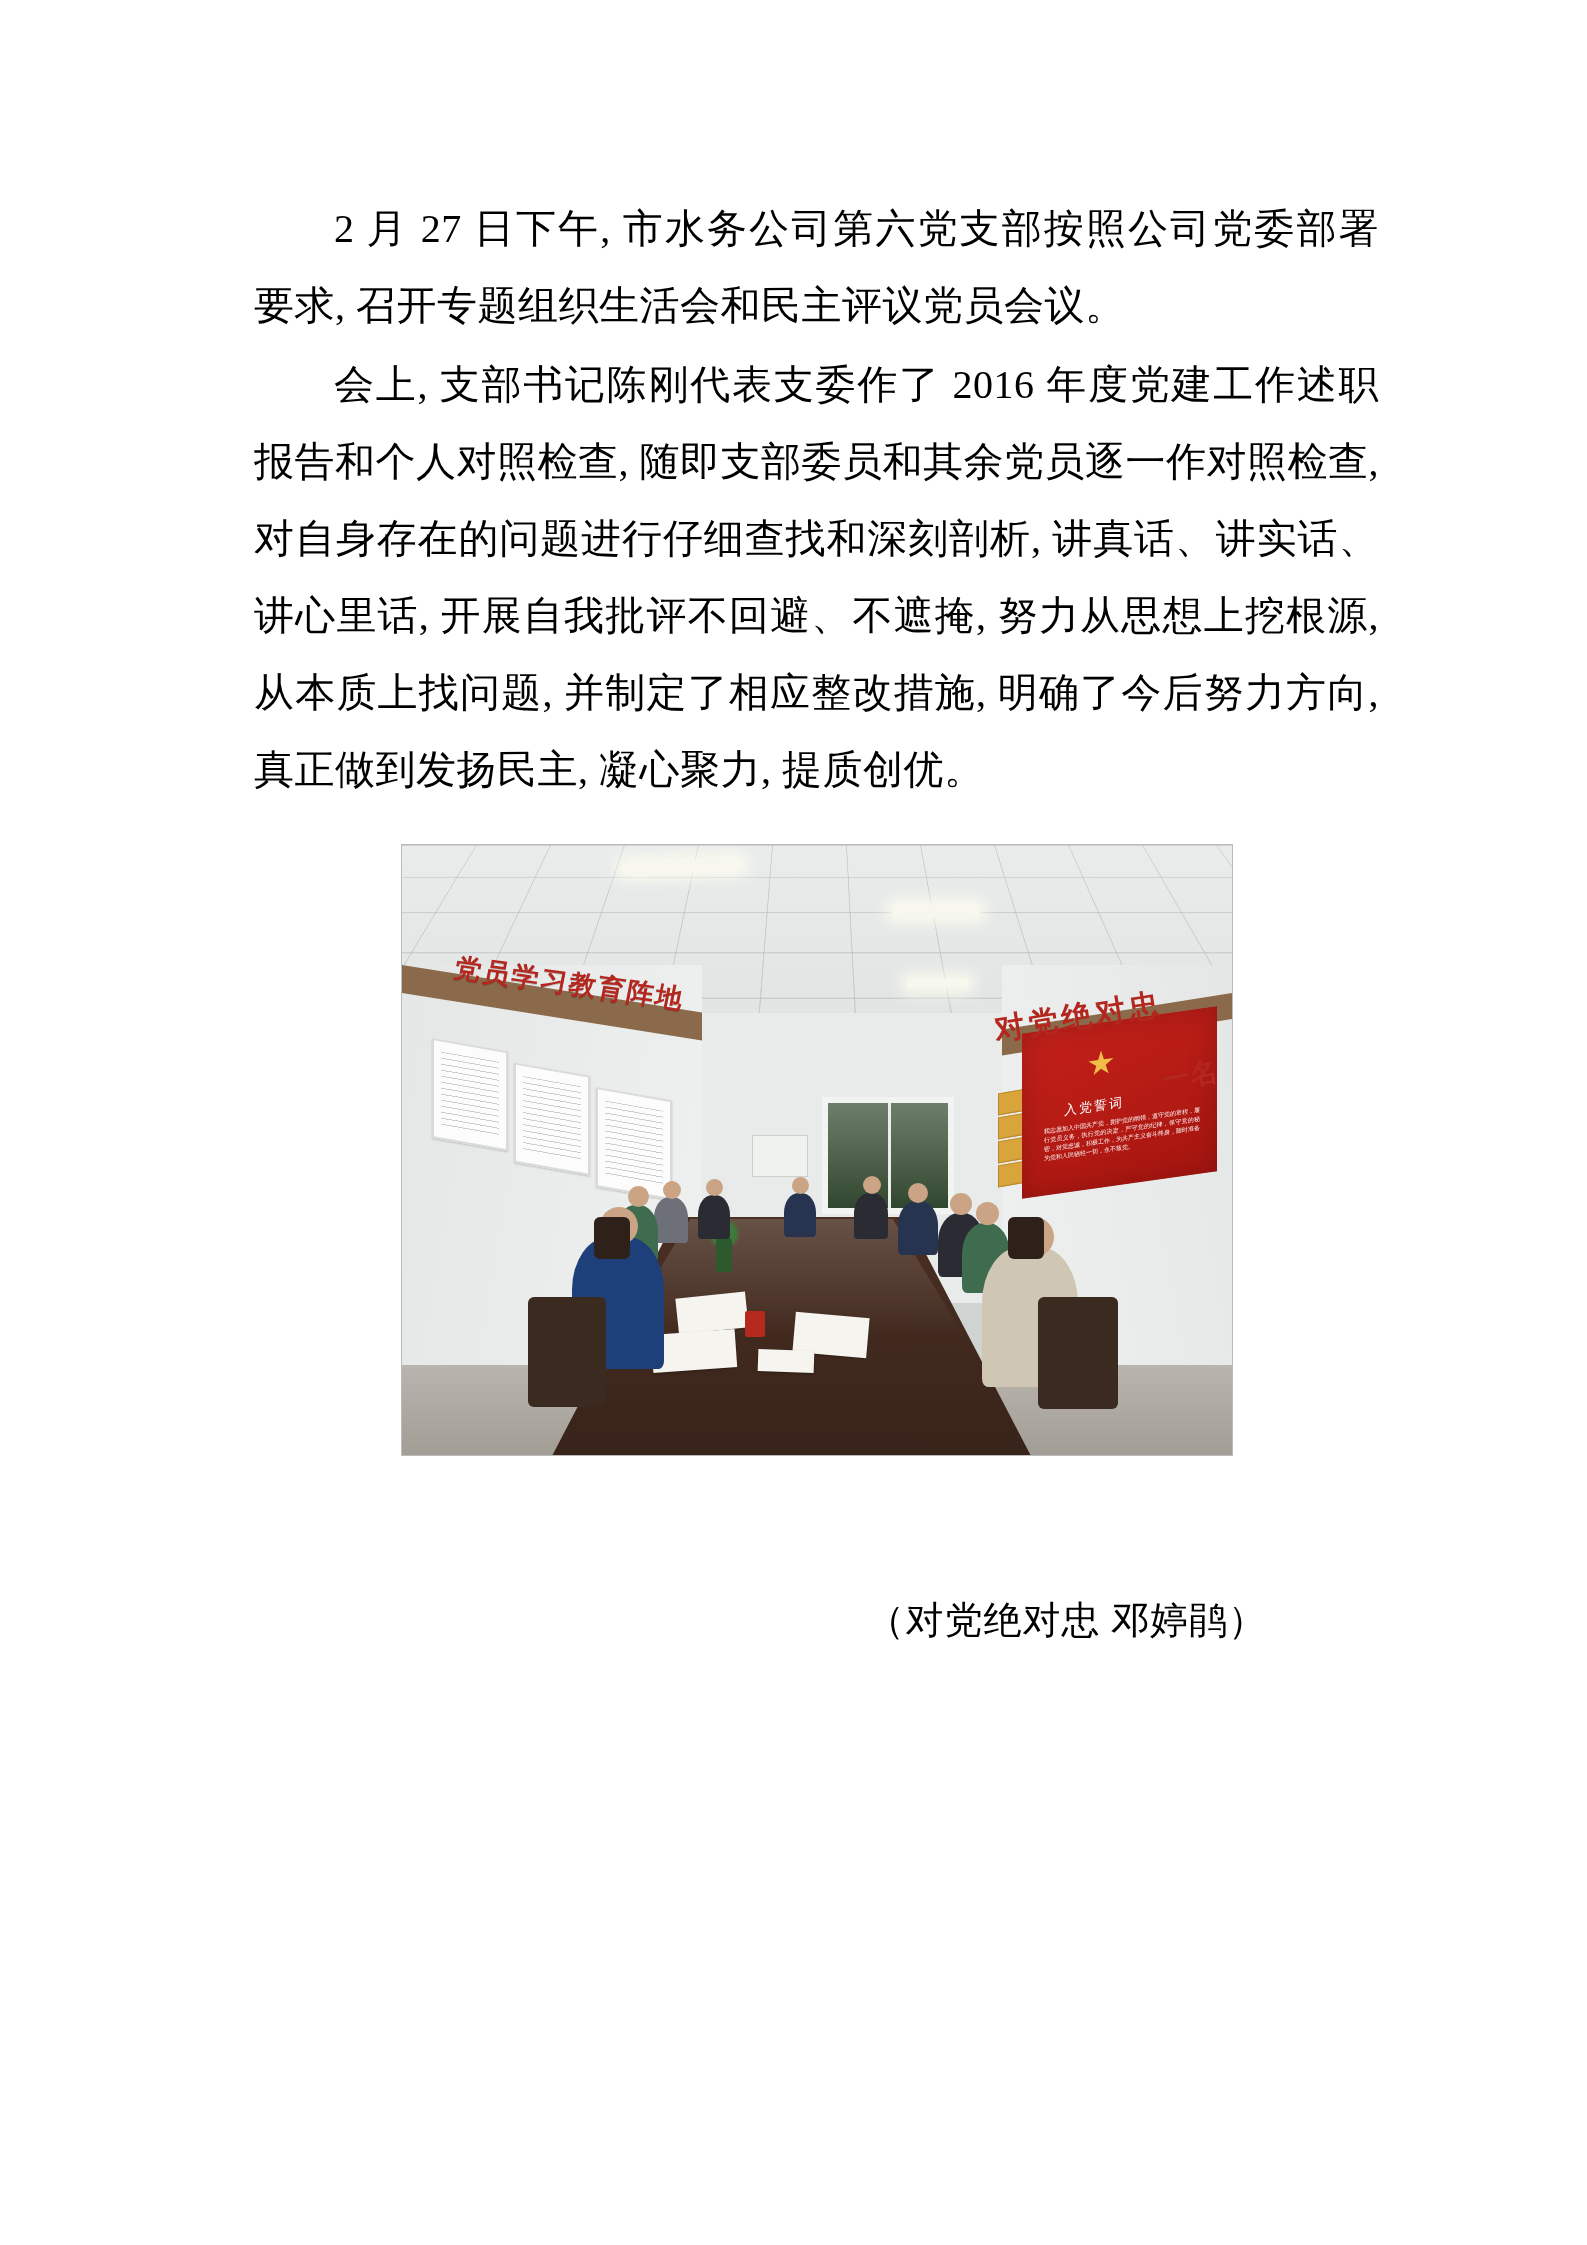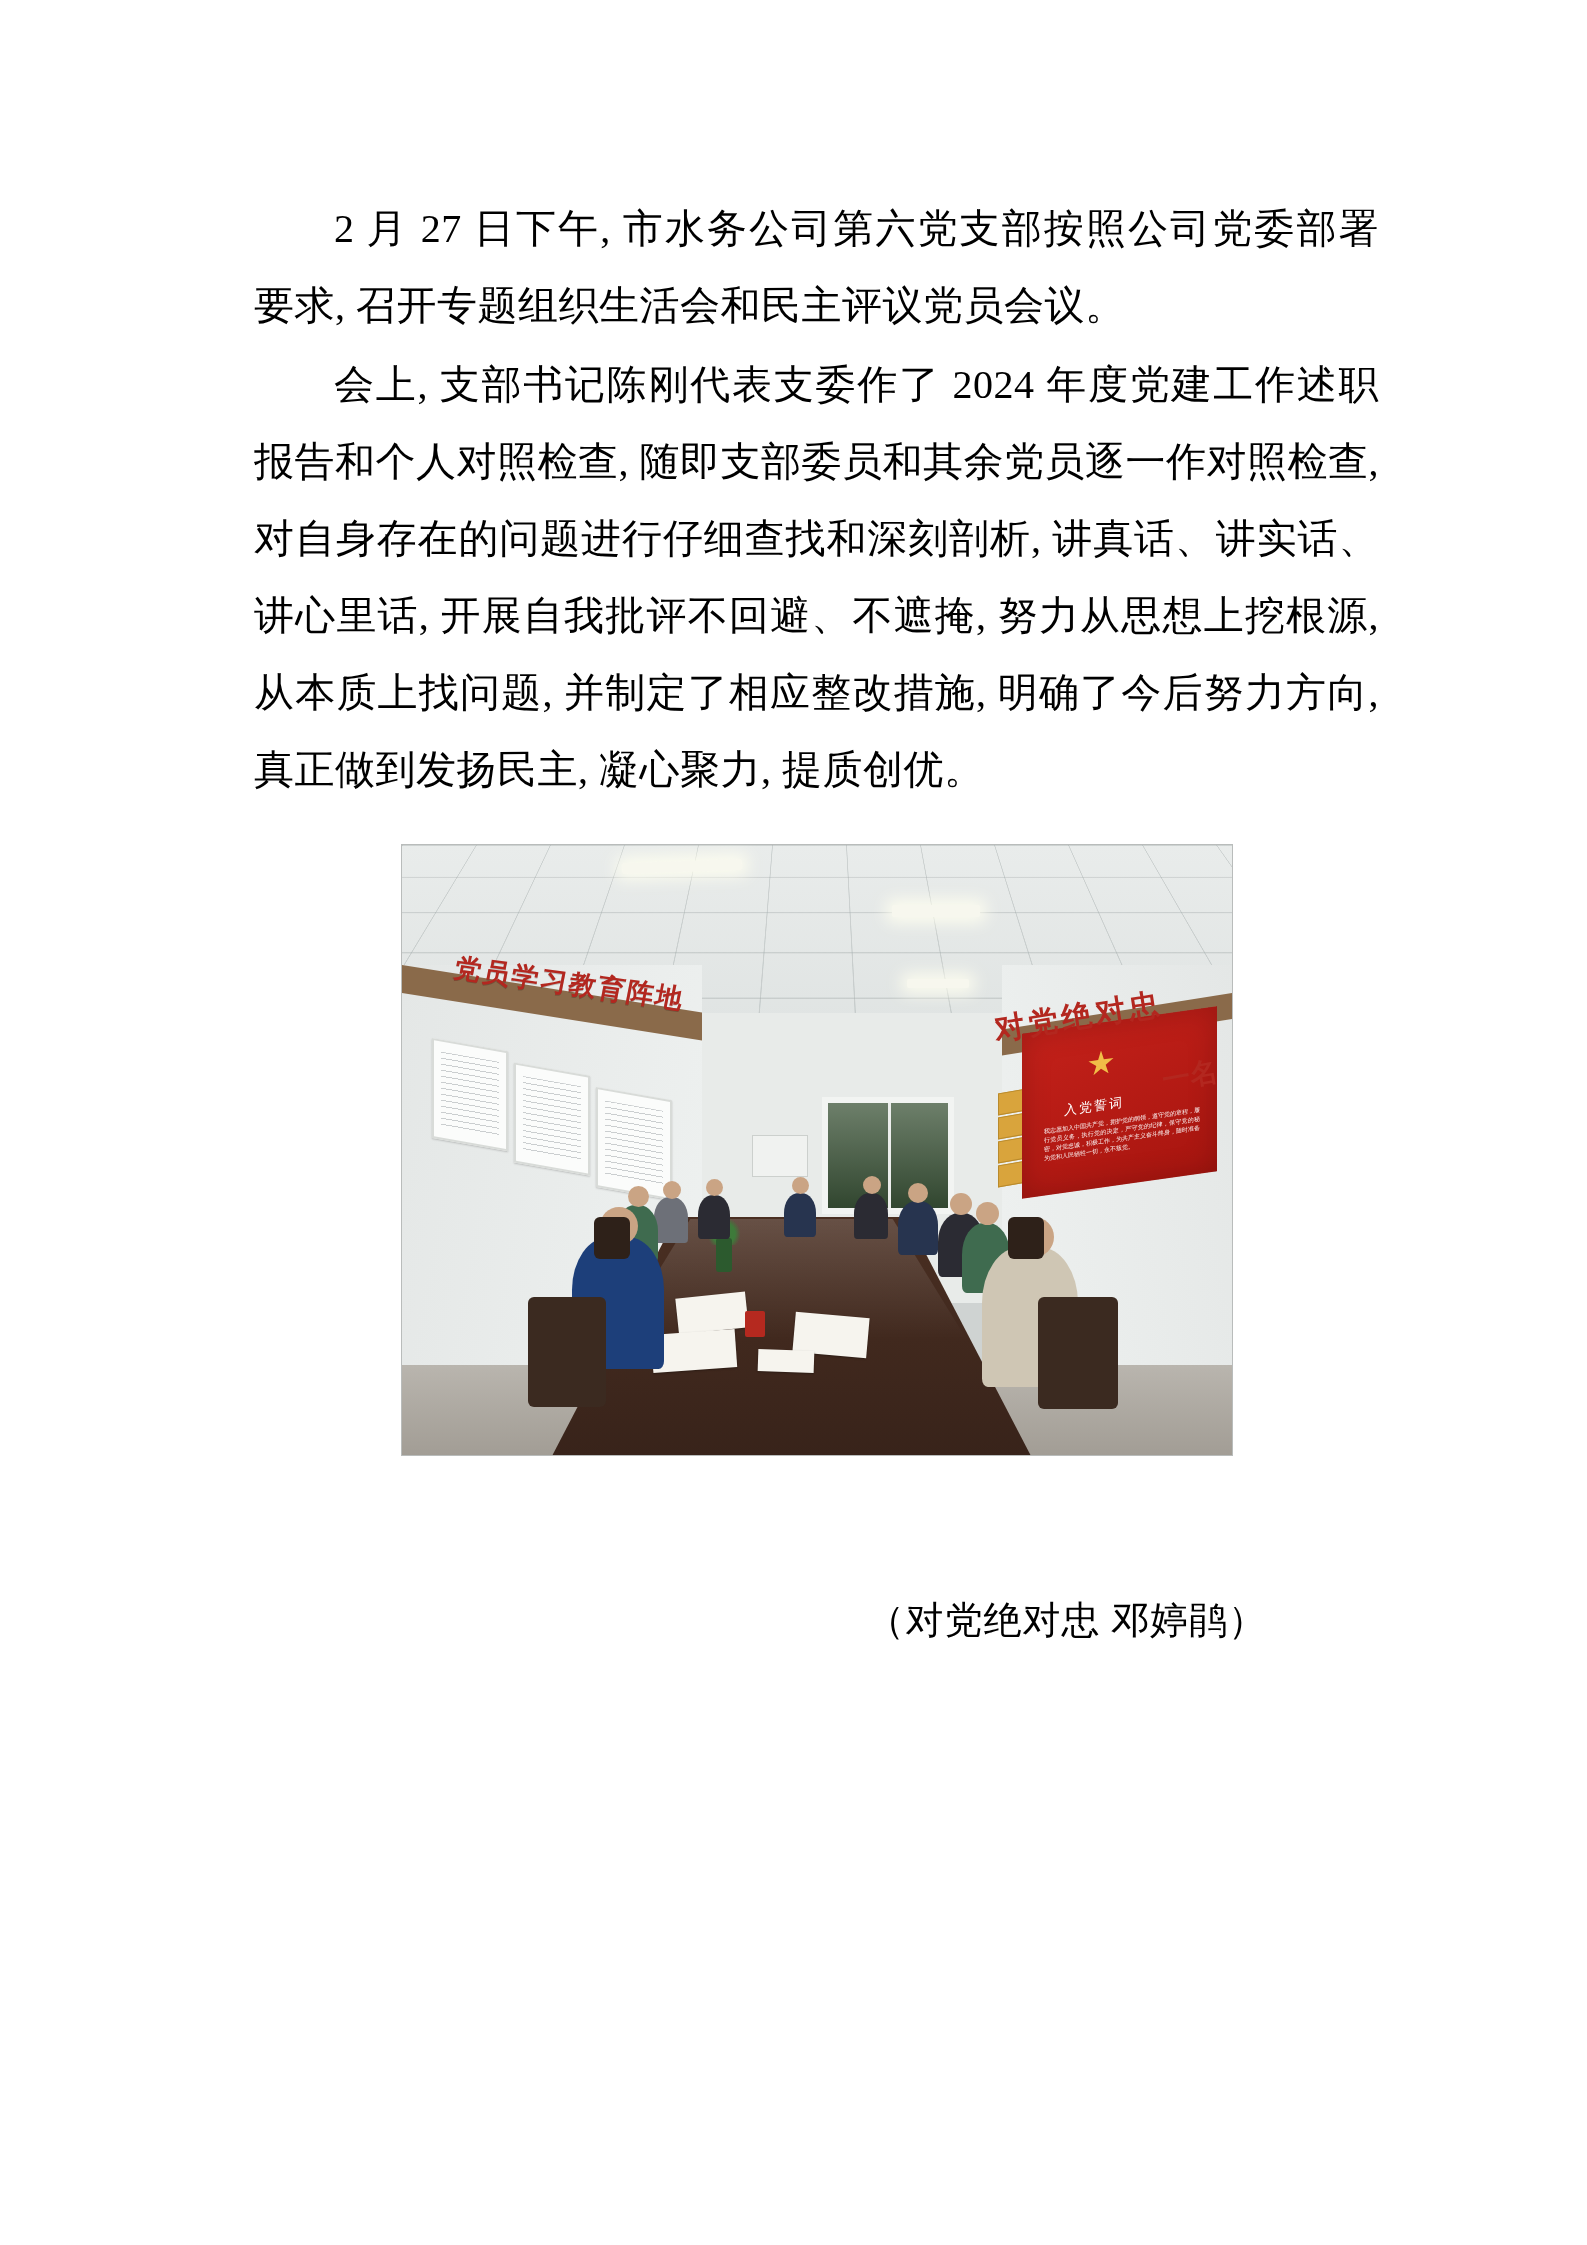--- a/index.html
+++ b/index.html
@@ -210,21 +210,21 @@
     letter-spacing: 1px;
   }
 </style>
 </head>
 <body>
 
 <div class="page">
 
   <div class="content">
     <p class="para">2 月 27 日下午, 市水务公司第六党支部按照公司党委部署要求, 召开专题组织生活会和民主评议党员会议。</p>
-    <p class="para">会上, 支部书记陈刚代表支委作了 2024 年度党建工作述职报告和个人对照检查, 随即支部委员和其余党员逐一作对照检查, 对自身存在的问题进行仔细查找和深刻剖析, 讲真话、讲实话、讲心里话, 开展自我批评不回避、不遮掩, 努力从思想上挖根源, 从本质上找问题, 并制定了相应整改措施, 明确了今后努力方向, 真正做到发扬民主, 凝心聚力, 提质创优。</p>
+    <p class="para">会上, 支部书记陈刚代表支委作了 2016 年度党建工作述职报告和个人对照检查, 随即支部委员和其余党员逐一作对照检查, 对自身存在的问题进行仔细查找和深刻剖析, 讲真话、讲实话、讲心里话, 开展自我批评不回避、不遮掩, 努力从思想上挖根源, 从本质上找问题, 并制定了相应整改措施, 明确了今后努力方向, 真正做到发扬民主, 凝心聚力, 提质创优。</p>
 
     <div class="figure-wrap">
       <div class="photo">
 
         <div class="ceiling"></div>
         <div class="ceil-grid"></div>
         <div class="ceil-light cl1"></div>
         <div class="ceil-light cl2"></div>
         <div class="ceil-light cl3"></div>
 

